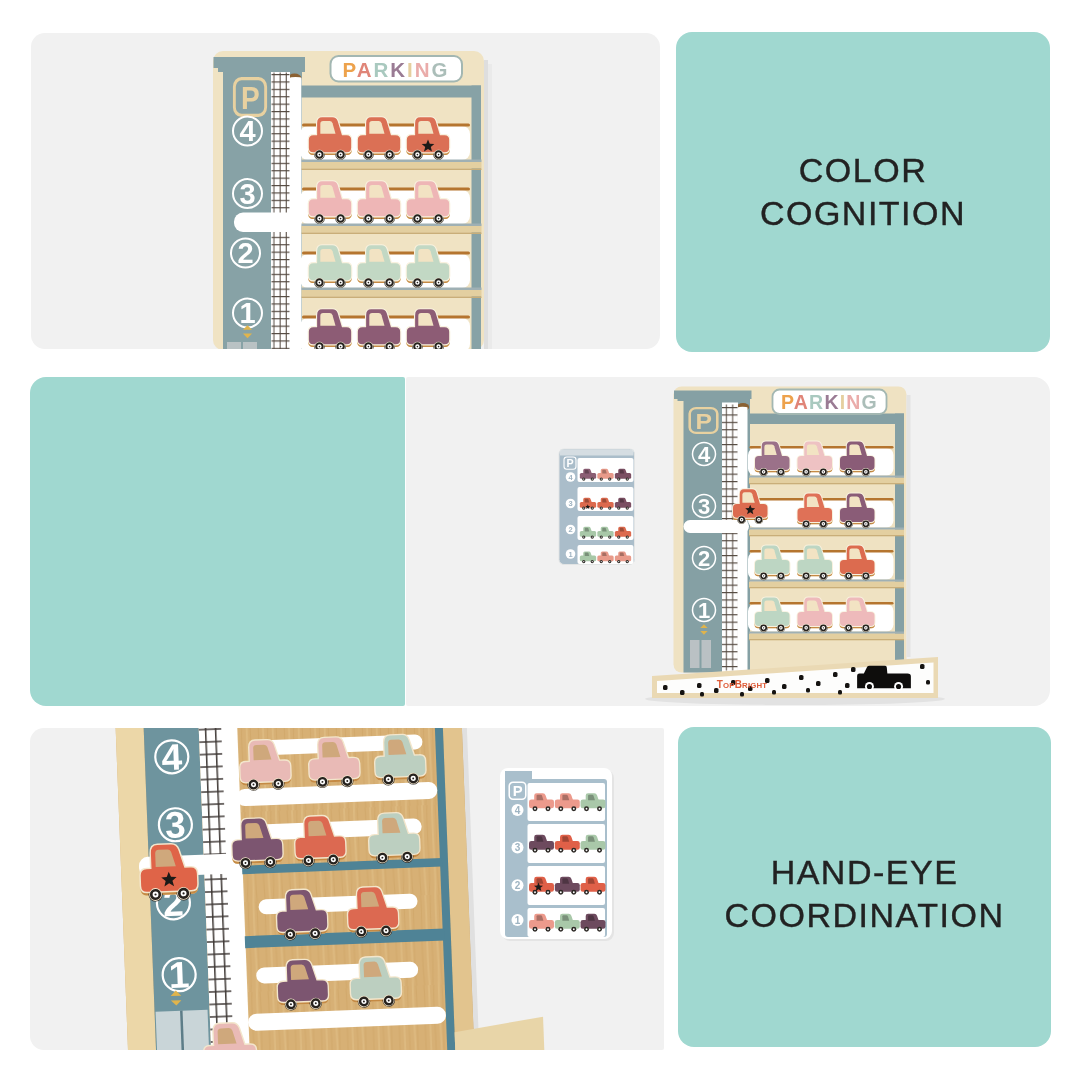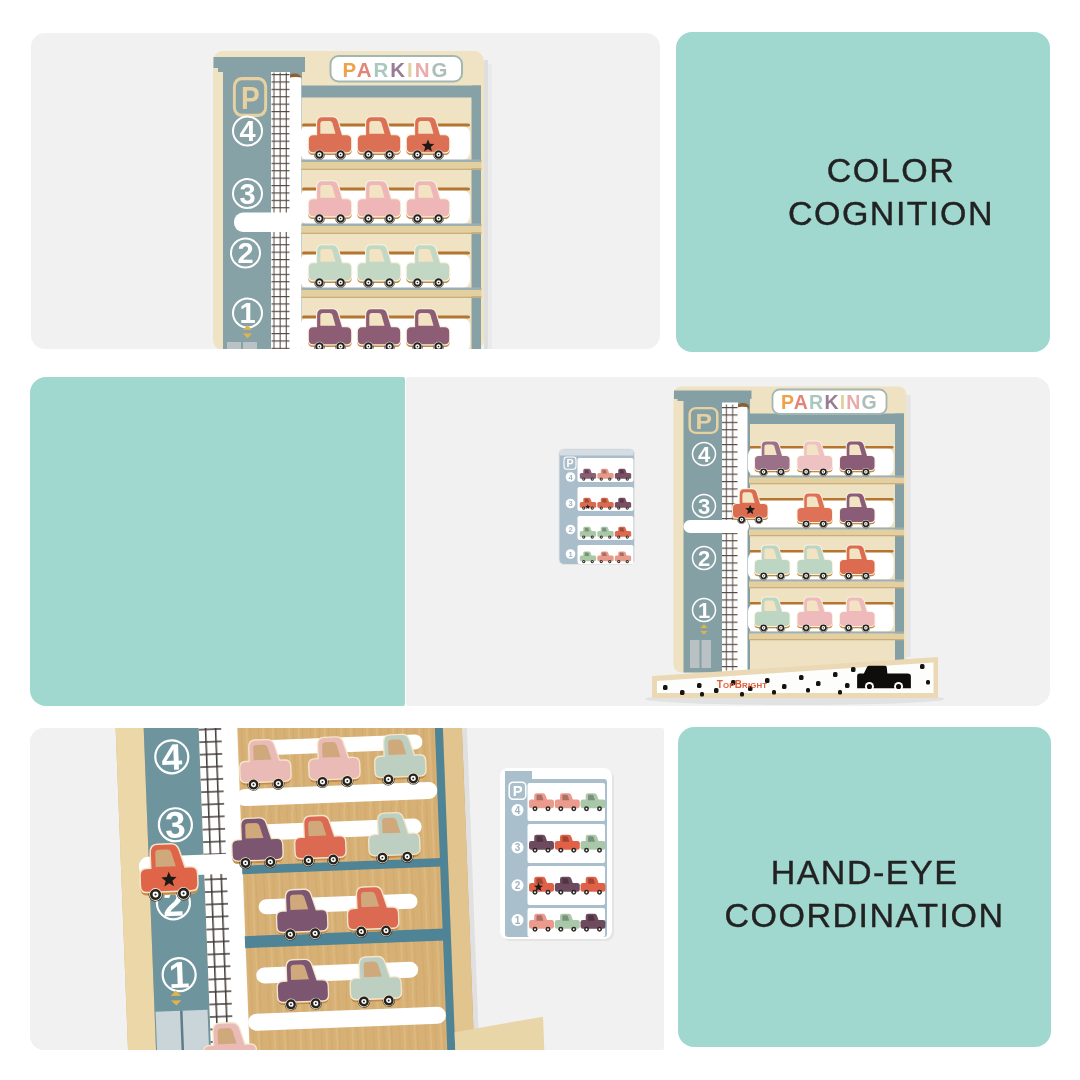--- a/index.html
+++ b/index.html
@@ -18,21 +18,21 @@
   <div style="position:absolute;left:676px;top:32px;width:374px;height:320px;background:#a0d8d0;border-radius:16px;"></div>
 
   <div style="position:absolute;left:30px;top:377px;width:375px;height:329px;background:#a0d8d0;border-radius:16px 2px 2px 16px;"></div>
 
   <div style="position:absolute;left:406px;top:377px;width:644px;height:329px;background:#f1f1f1;border-radius:2px 16px 16px 2px;"></div>
 
   <div style="position:absolute;left:30px;top:728px;width:634px;height:322px;background:#f1f1f1;border-radius:14px 2px 2px 14px;"></div>
 
   <div style="position:absolute;left:678px;top:727px;width:373px;height:320px;background:#a0d8d0;border-radius:16px;"></div>
 
-  <div class="cap" style="left:676px;top:32px;width:374px;height:320px;margin-left:28px;">COLOR<br>COGNITION</div>
+  <div class="cap" style="left:676px;top:32px;width:374px;height:320px;">COLOR<br>COGNITION</div>
 
 
   <div class="cap" style="left:678px;top:727px;width:373px;height:333px;">HAND-EYE<br>COORDINATION</div>
 
   <svg id="art" width="1080" height="1080" viewBox="0 0 1080 1080">
     <defs>
       <clipPath id="clipA">
           <rect x="31" y="33" width="629" height="316" rx="14"></rect>
         </clipPath>
       <clipPath id="clipD">

